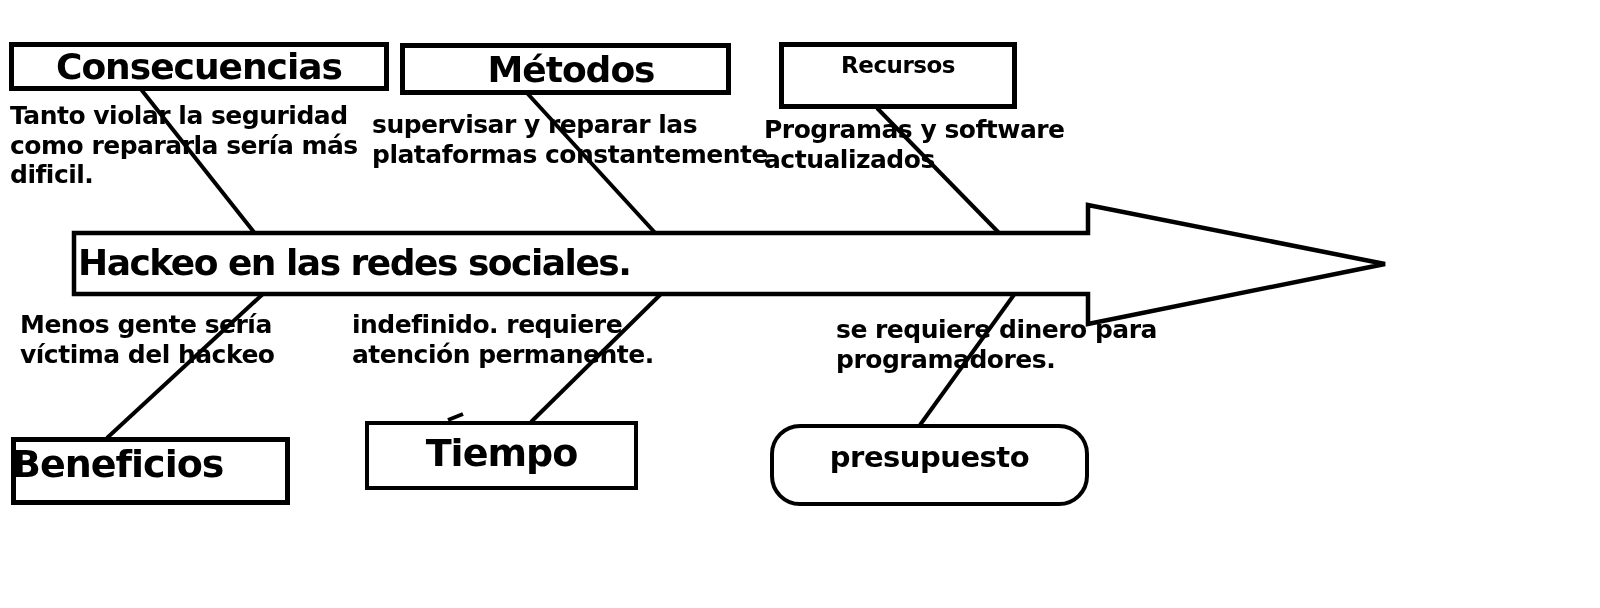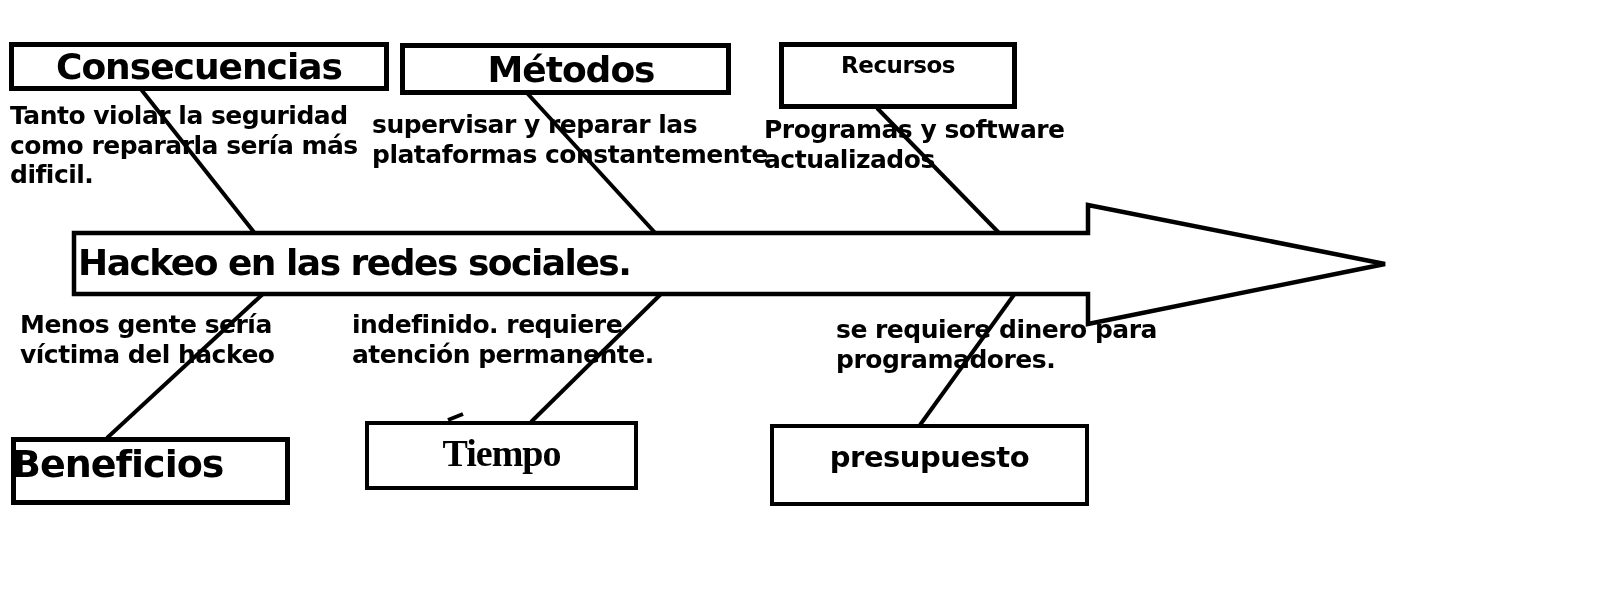--- a/index.html
+++ b/index.html
@@ -39,22 +39,22 @@
     display: flex;
     align-items: center;
     justify-content: center;
     white-space: nowrap;
   }
 
   .box-consecuencias { left: 9px;   top: 42px;  width: 380px; height: 49px; justify-content: center; }
   .box-metodos       { left: 400px; top: 43px;  width: 331px; height: 52px; padding-left: 11px; }
   .box-recursos      { left: 779px; top: 42px;  width: 238px; height: 67px; align-items: flex-start; padding-top: 5px; }
   .box-beneficios    { left: 11px;  top: 437px; width: 279px; height: 68px; justify-content: flex-start; }
-  .box-tiempo        { left: 365px; top: 421px; width: 273px; height: 69px; border-width: 4px; font-family: Liberation Serif, serif; }
-  .box-presupuesto   { left: 770px; top: 424px; width: 319px; height: 82px; border-width: 4px; align-items: flex-start; padding-top: 12px; }
+  .box-tiempo        { left: 365px; top: 421px; width: 273px; height: 69px; border-width: 4px; }
+  .box-presupuesto   { left: 770px; top: 424px; width: 319px; height: 82px; border-width: 4px; align-items: flex-start; padding-top: 12px; border-radius: 30px; }
 
   .title-lg  { font-size: 36px; letter-spacing: -1px; }
   .title-sm  { font-size: 23px; letter-spacing: -0.5px; }
   .title-xl  { font-size: 38px; letter-spacing: -1px; }
   .title-md  { font-size: 29px; letter-spacing: -0.5px; }
 
   .title-beneficios { position: relative; top: -7px; left: -4px; }
   .title-tiempo     { position: relative; top: -3px; }
 
   .note-consecuencias { left: 10px;  top: 101px; }

